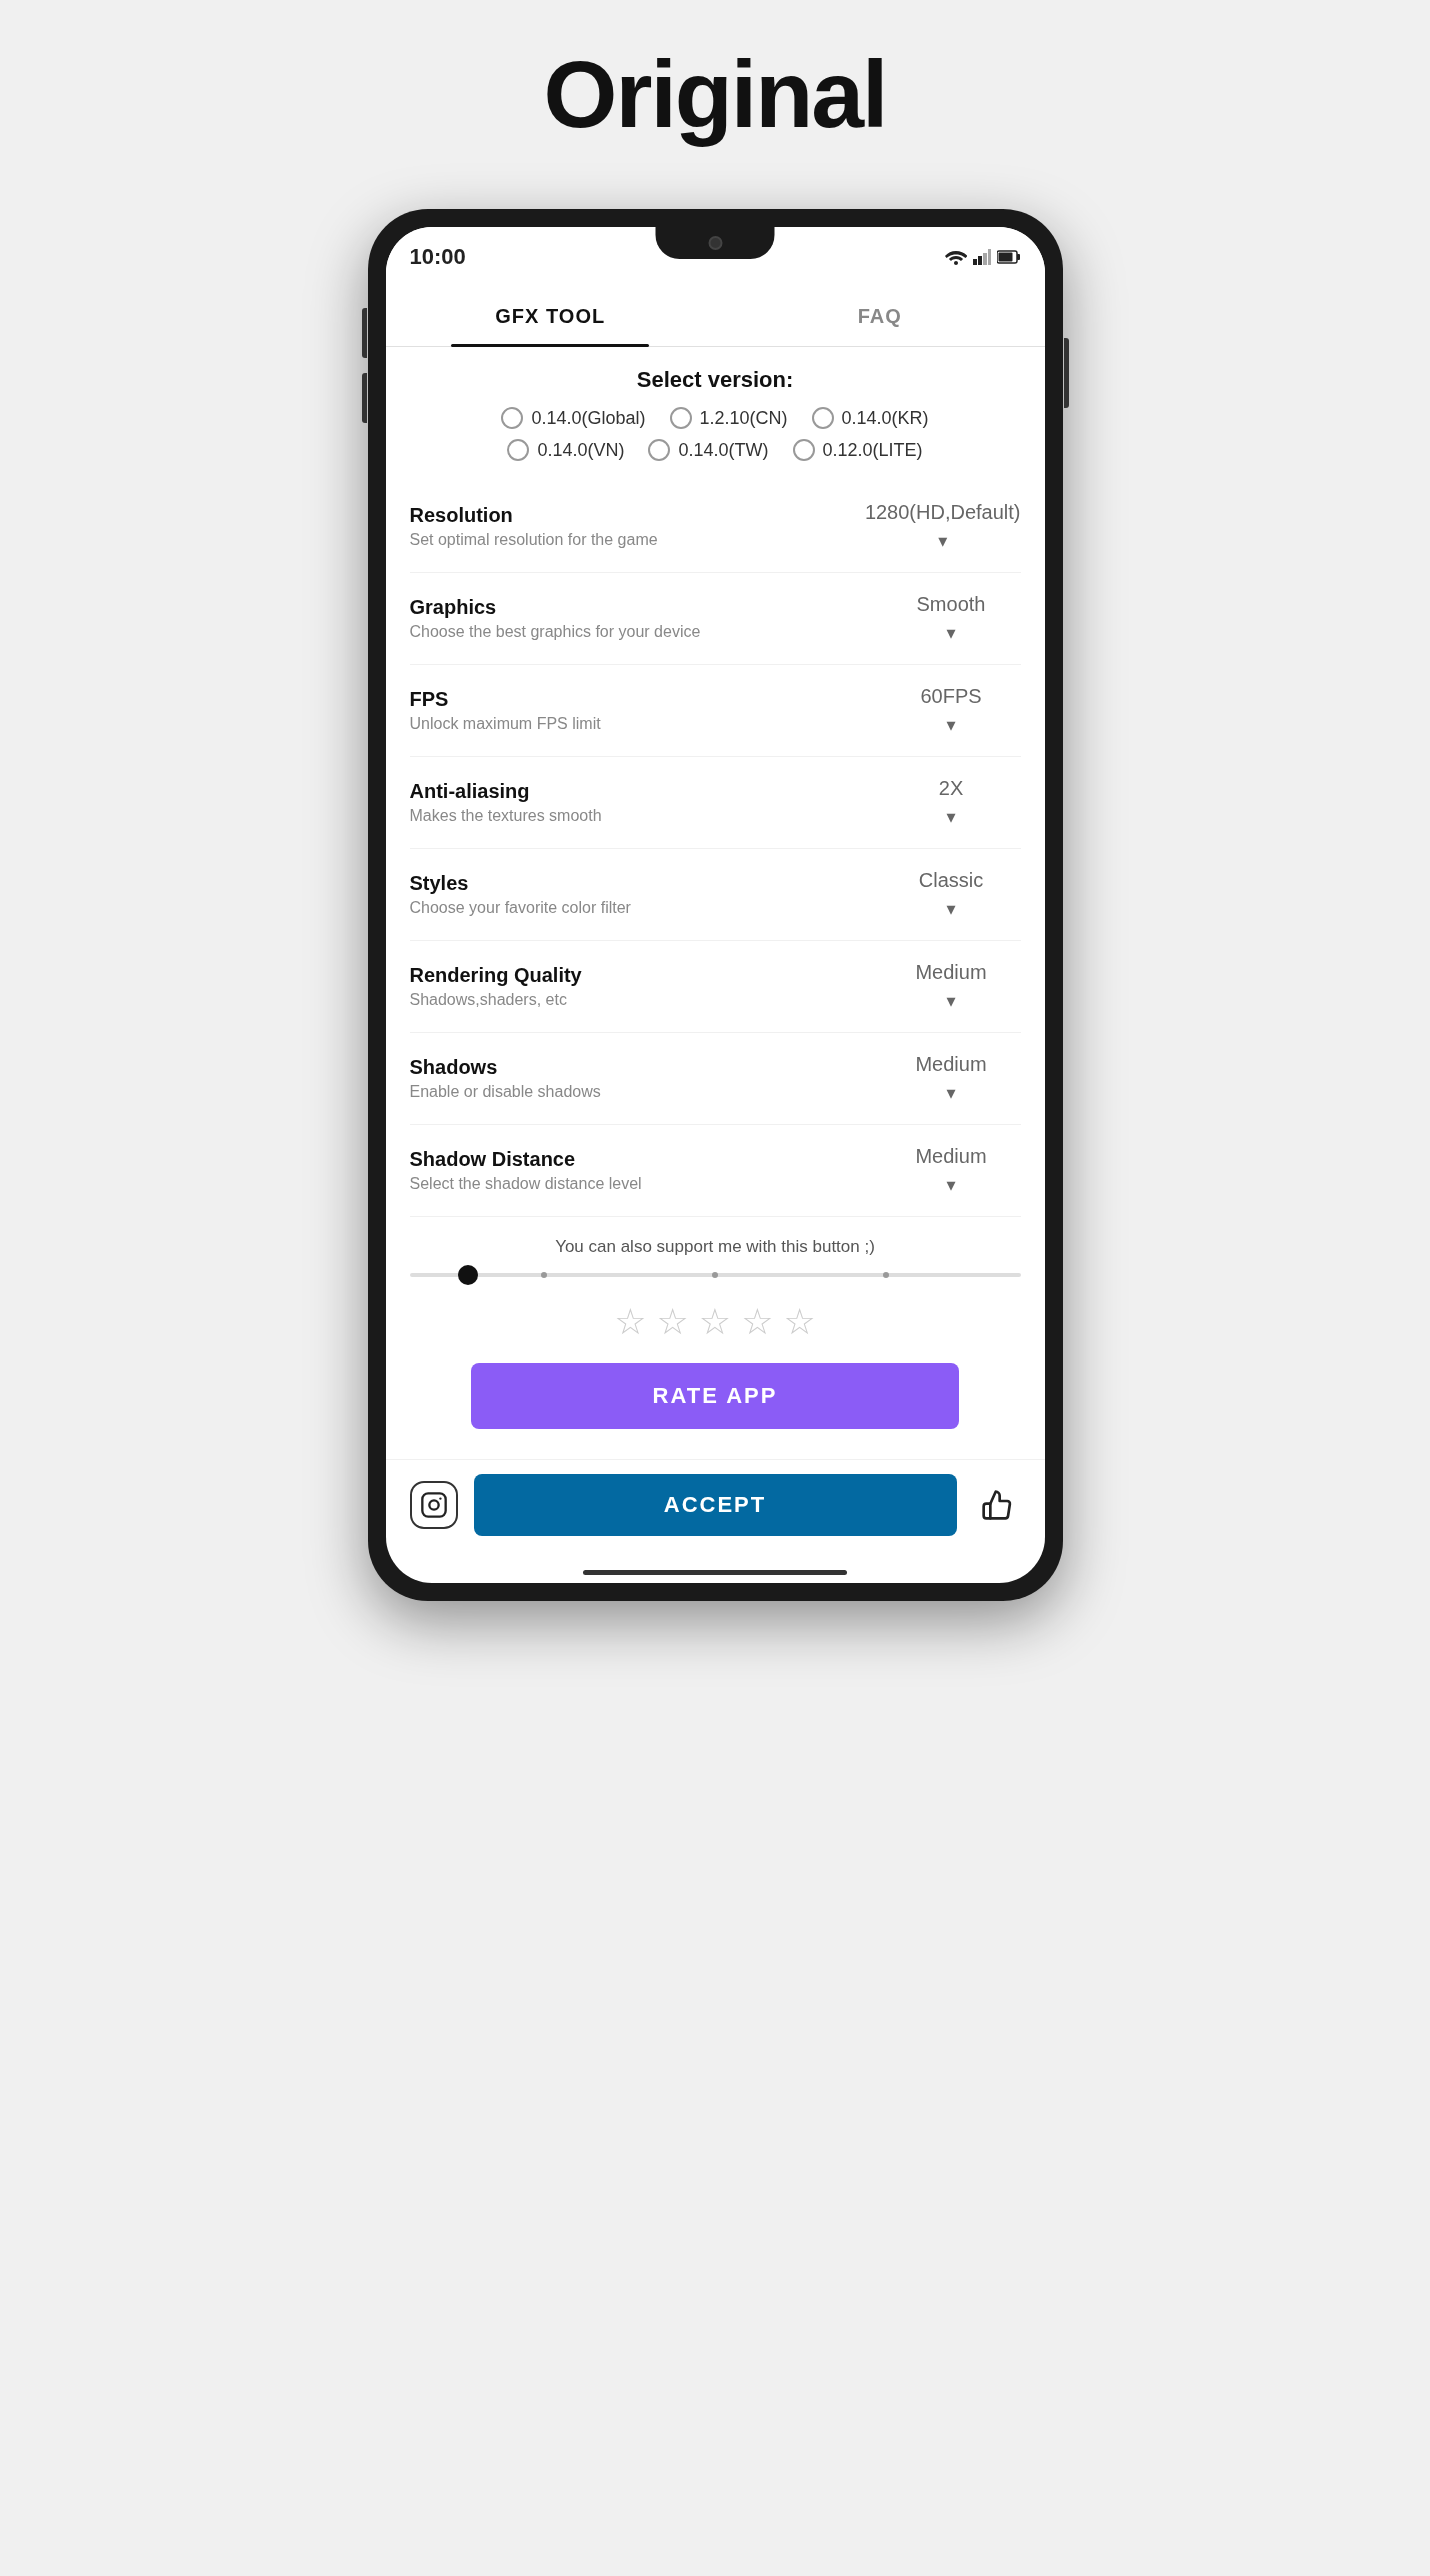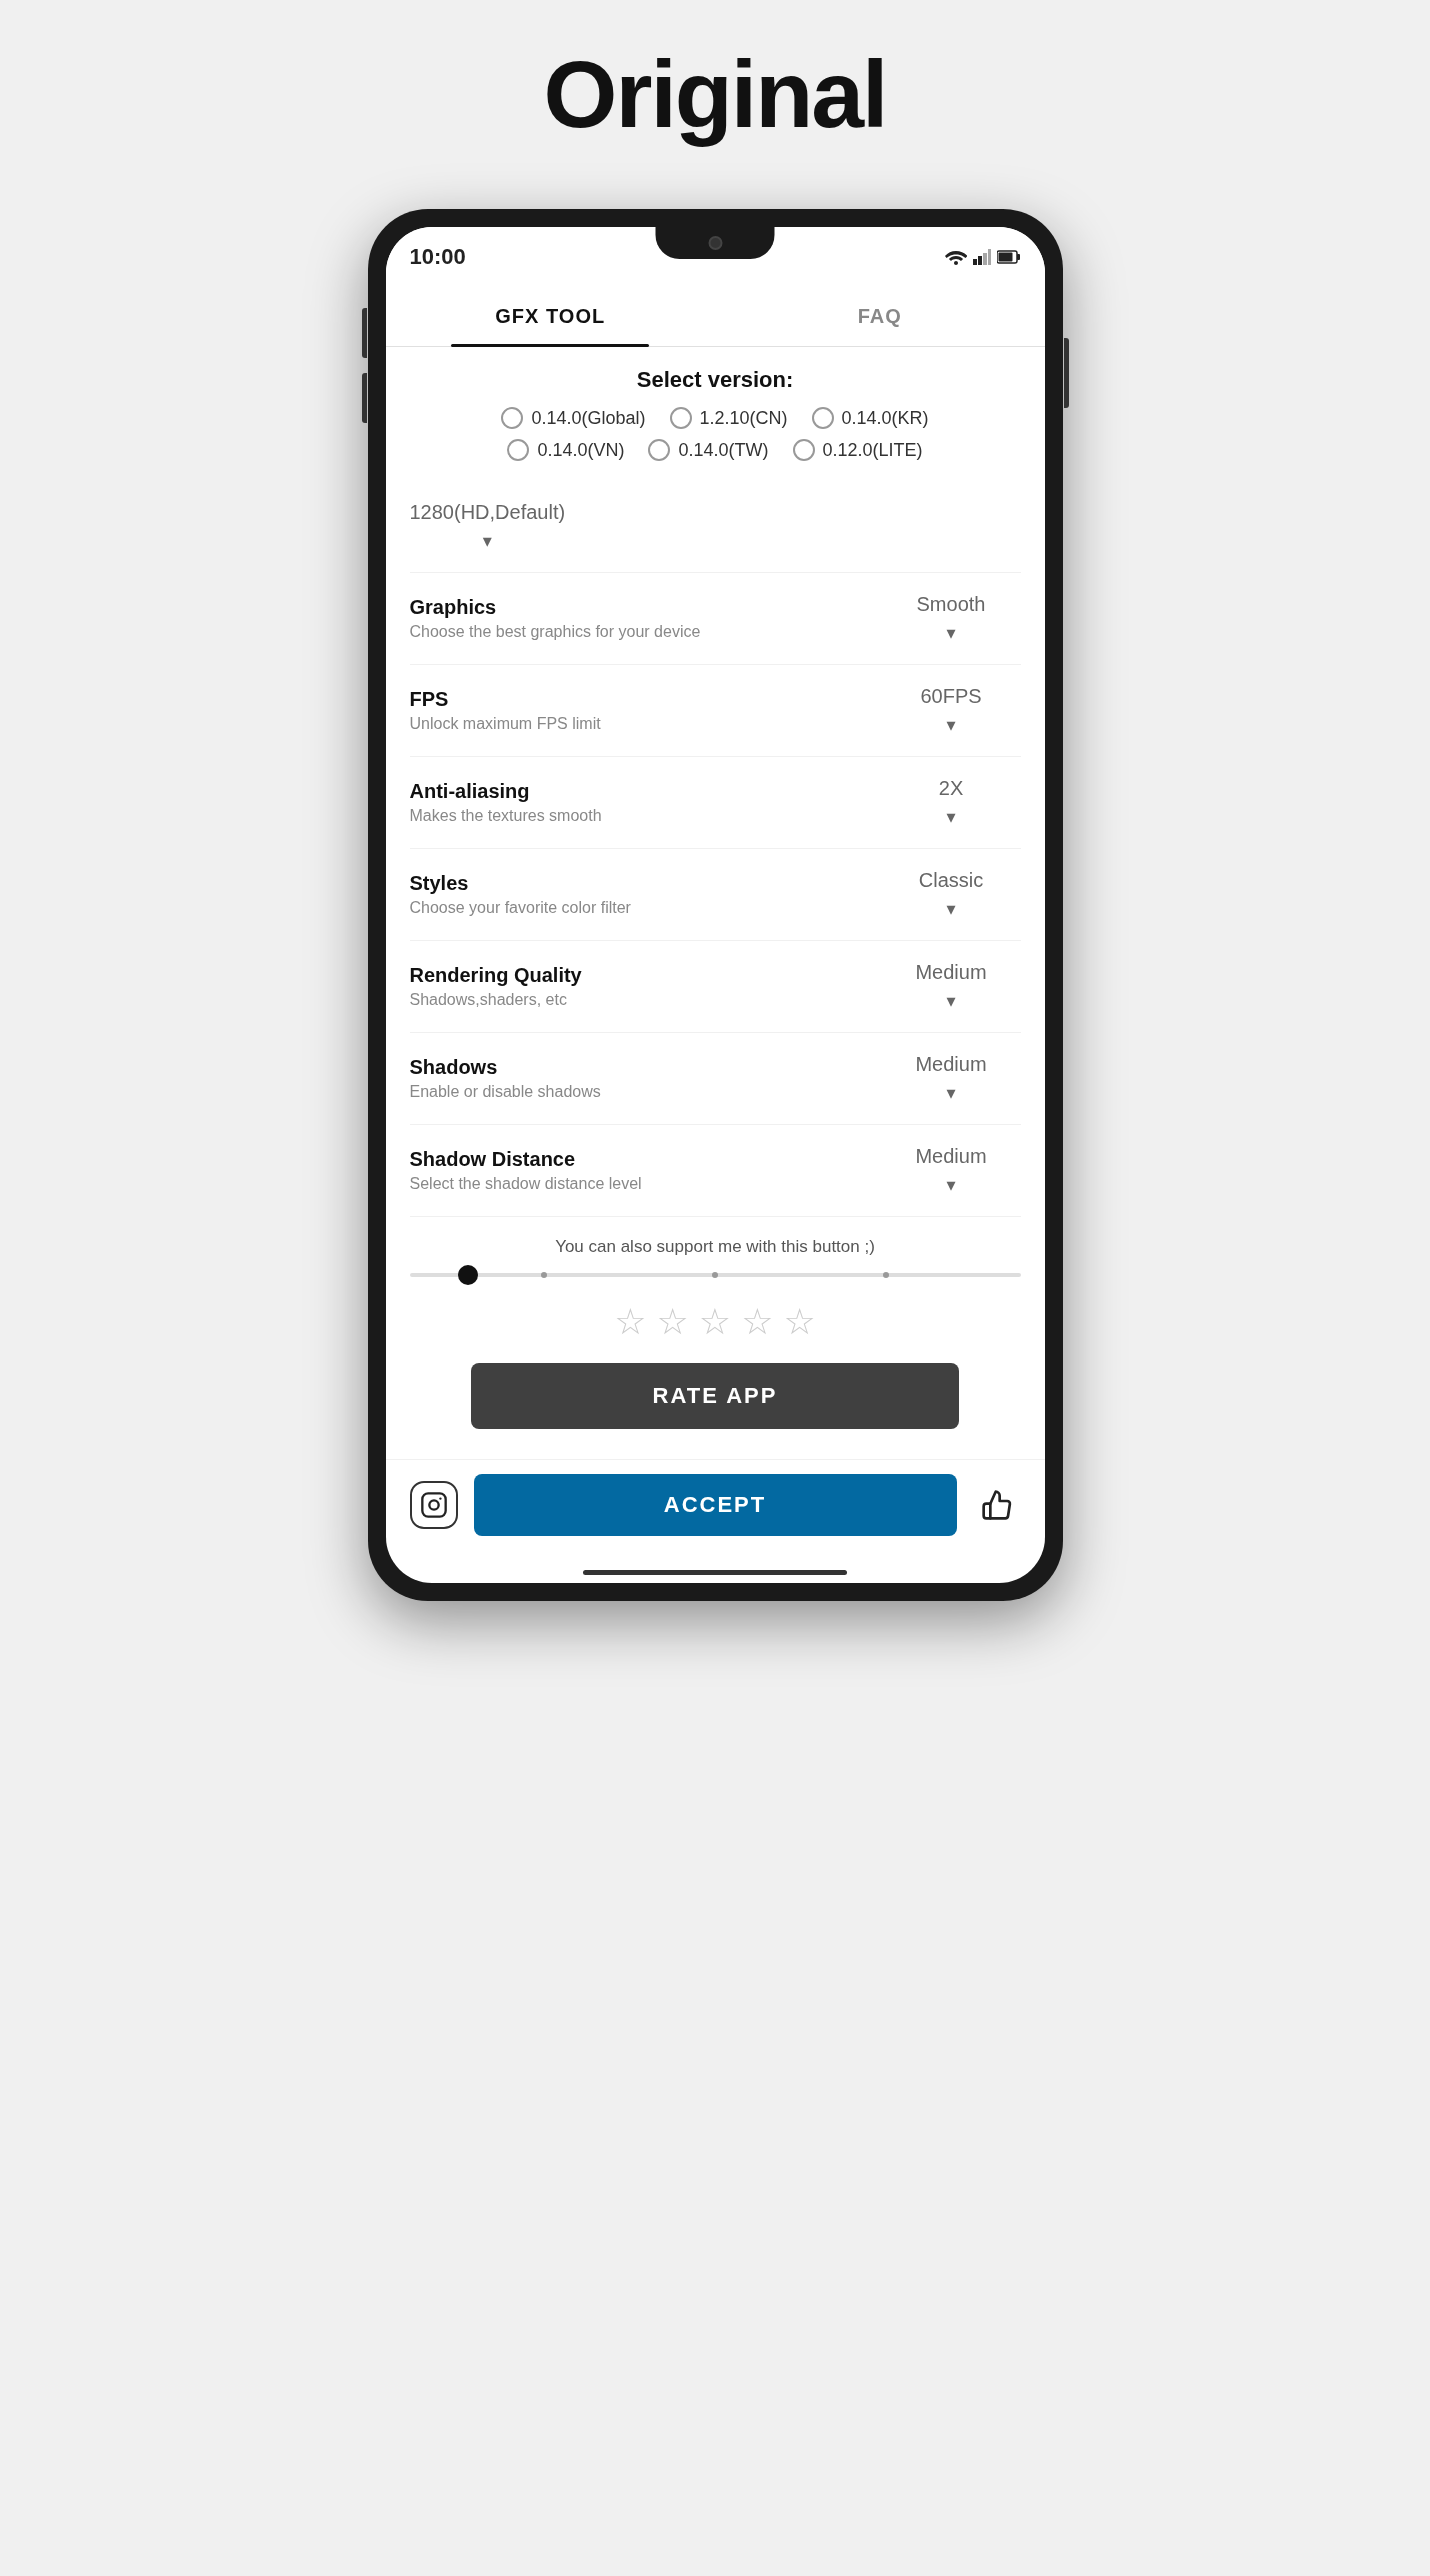--- a/index.html
+++ b/index.html
@@ -227,21 +227,21 @@
     }
     .star {
       font-size: 36px;
       color: #ccc;
     }
     
     .rate-btn {
       display: block;
       width: 80%;
       margin: 0 auto 20px;
-      background: #404040;
+      background: #8b5cf6;
       color: #fff;
       border: none;
       border-radius: 8px;
       padding: 20px 0;
       font-size: 22px;
       font-weight: 700;
       letter-spacing: 2px;
       text-align: center;
       cursor: pointer;
     }
@@ -384,20 +384,24 @@
         <label class="version-option">
           <div class="radio-circle"></div>
           <span>0.12.0(LITE)</span>
         </label>
       </div>
     </div>
 
     <div class="settings-list">
 
       <div class="setting-row">
+        <div class="setting-left">
+          <div class="setting-label">Resolution</div>
+          <div class="setting-desc">Set optimal resolution for the game</div>
+        </div>
         <div class="setting-right">
           <span class="setting-value">1280(HD,Default)</span>
           <span class="chevron-down">▾</span>
         </div>
       </div>
 
       <div class="setting-row">
         <div class="setting-left">
           <div class="setting-label">Graphics</div>
           <div class="setting-desc">Choose the best graphics for your device</div>

